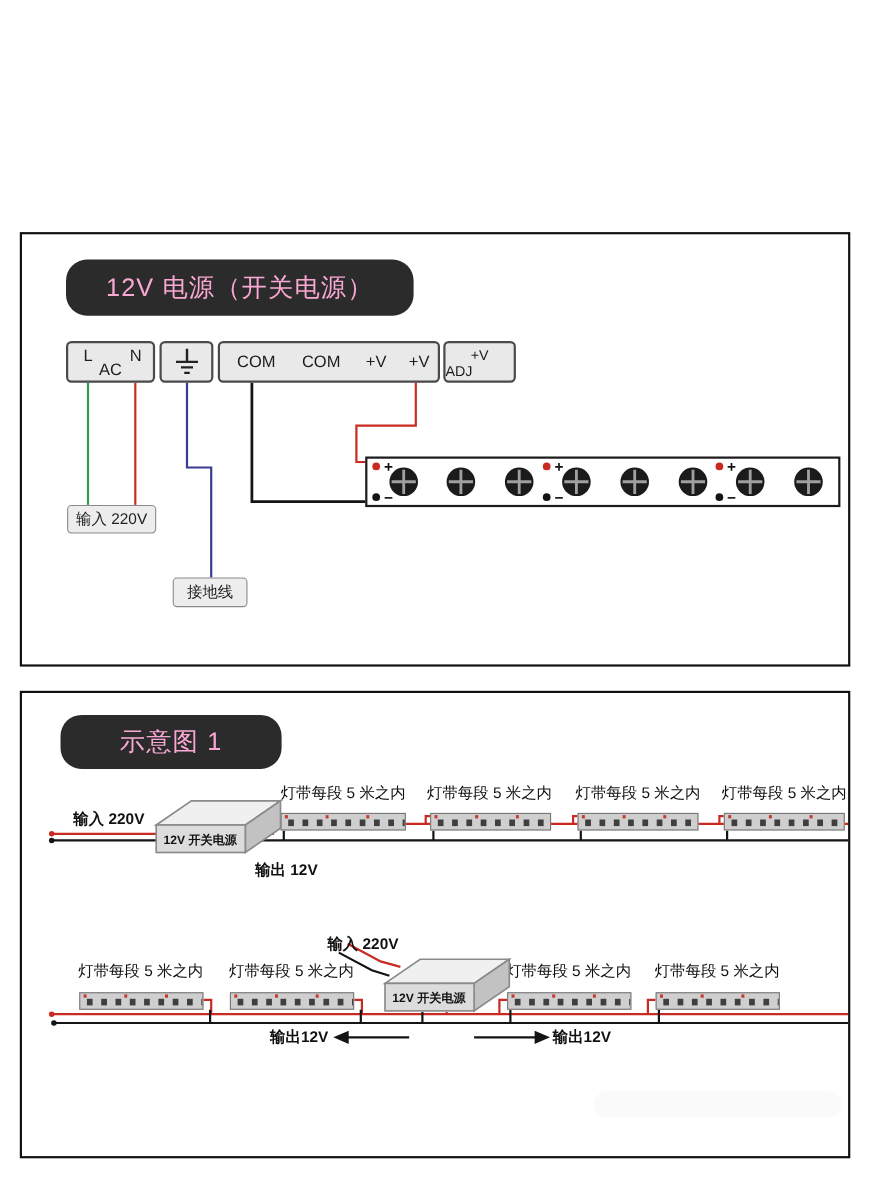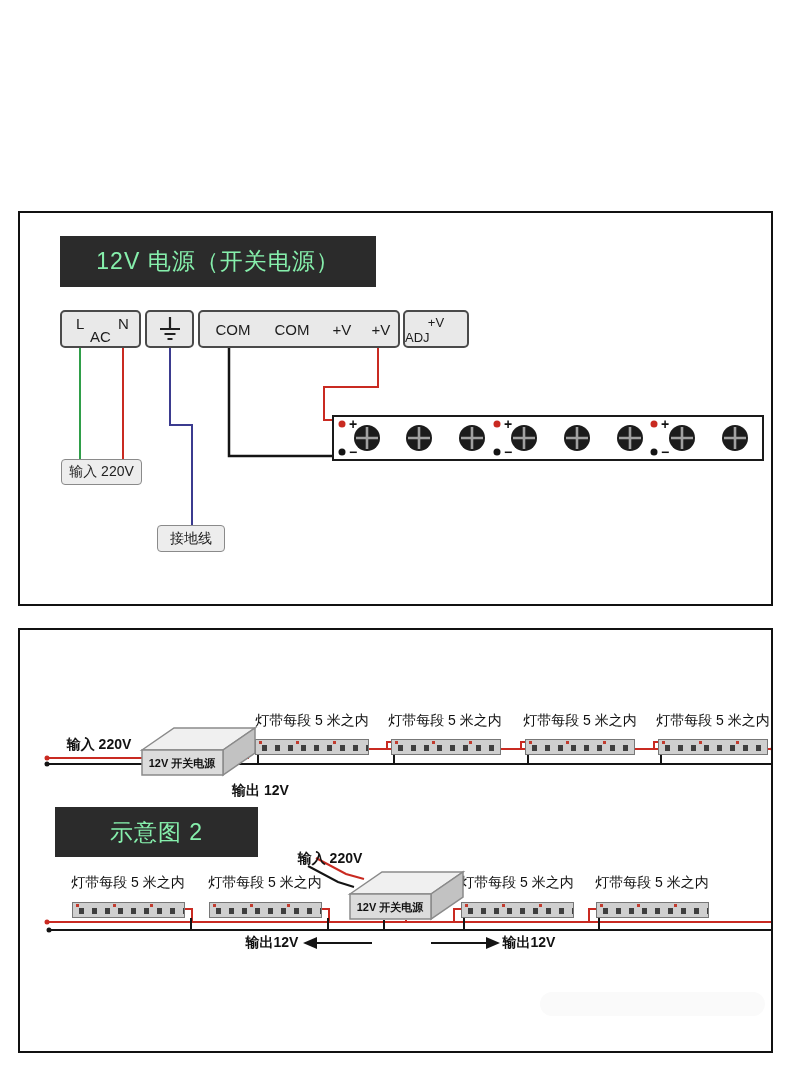--- a/index.html
+++ b/index.html
@@ -3,21 +3,21 @@
 <meta charset="utf-8">
 <style>
   html,body{margin:0;padding:0;background:#ffffff;}
   body{font-family:"Liberation Sans","DejaVu Sans",sans-serif;color:#1a1a1a;}
   .page{position:relative;width:790px;height:1070px;background:#fff;overflow:hidden;}
   .title{position:absolute;top:94px;left:0;width:100%;text-align:center;
          font-size:62px;font-weight:900;letter-spacing:2px;color:#000;}
   .panel{position:absolute;left:18px;width:755px;background:#fff;border:2px solid #111;box-sizing:border-box;}
   .panel1{top:211px;height:395px;}
   .panel2{top:628px;height:425px;}
-  .blk-label{position:absolute;background:#2b2b2b;color:#86efac;border-radius:0;
+  .blk-label{position:absolute;background:#2b2b2b;color:#f9a8d4;border-radius:19px;
              display:flex;align-items:center;justify-content:center;font-size:23px;letter-spacing:1px;}
   .tblock{position:absolute;top:97px;height:38px;background:#e9e9e9;border:2px solid #4a4a4a;
           border-radius:5px;box-sizing:border-box;font-size:15px;color:#1d1d1d;}
   .tblock span{position:absolute;}
   .smallbox{position:absolute;background:#ededed;border:1.5px solid #8a8a8a;border-radius:4px;
             display:flex;align-items:center;justify-content:center;font-size:14px;color:#222;box-sizing:border-box;}
   .screwstrip{position:absolute;left:312px;top:202px;width:432px;height:46px;background:#fff;
               border:2px solid #1a1a1a;box-sizing:border-box;}
   .note{position:absolute;left:314px;top:276px;font-size:19px;color:#1c1c1c;letter-spacing:0.5px;}
   .wires{position:absolute;left:0;top:0;pointer-events:none;}
@@ -187,20 +187,23 @@
       <g>
         <path d="M296 313 H352" stroke="#141414" stroke-width="2"></path>
         <polygon points="283,313 297,307 297,319" fill="#141414"></polygon>
       </g>
       <g>
         <path d="M411 313 H467" stroke="#141414" stroke-width="2"></path>
         <polygon points="480,313 466,307 466,319" fill="#141414"></polygon>
       </g>
     </svg>
 
+    <div class="blk-label" style="left:35px;top:20px;width:201px;height:49px;z-index:4;">
+      <span>示意图 1</span>
+    </div>
 
     <div class="btext" style="left:24px;top:106px;width:110px;text-align:center;">输入 220V</div>
 
     <svg class="psu" style="left:119px;top:86px;" width="120" height="62" viewBox="0 0 120 62">
       <polygon points="3,34 35,12 116,12 84,34" fill="#f0f0f0" stroke="#8a8a8a" stroke-width="1.5"></polygon>
       <polygon points="84,34 116,12 116,37 84,59" fill="#c2c2c2" stroke="#8a8a8a" stroke-width="1.5"></polygon>
       <rect x="3" y="34" width="81" height="25" fill="#dcdcdc" stroke="#8a8a8a" stroke-width="1.5"></rect>
       <text x="43" y="51" text-anchor="middle" font-size="11" font-weight="bold" fill="#111">12V 开关电源</text>
     </svg>
 
@@ -209,23 +212,20 @@
     <div class="striplabel" style="left:212px;top:82px;">灯带每段 5 米之内</div>
     <div class="striplabel" style="left:345px;top:82px;">灯带每段 5 米之内</div>
     <div class="striplabel" style="left:480px;top:82px;">灯带每段 5 米之内</div>
     <div class="striplabel" style="left:613px;top:82px;">灯带每段 5 米之内</div>
 
     <div class="strip" style="left:235px;top:109px;width:114px;"></div>
     <div class="strip" style="left:371px;top:109px;width:110px;"></div>
     <div class="strip" style="left:505px;top:109px;width:110px;"></div>
     <div class="strip" style="left:638px;top:109px;width:110px;"></div>
 
-    <div class="blk-label" style="left:35px;top:177px;width:203px;height:50px;z-index:4;">
-      <span>示意图 2</span>
-    </div>
 
     <div class="btext" style="left:255px;top:220px;width:110px;text-align:center;">输入 220V</div>
 
     <svg class="psu" style="left:327px;top:230px;" width="120" height="62" viewBox="0 0 120 62">
       <polygon points="3,34 35,12 116,12 84,34" fill="#f0f0f0" stroke="#8a8a8a" stroke-width="1.5"></polygon>
       <polygon points="84,34 116,12 116,37 84,59" fill="#c2c2c2" stroke="#8a8a8a" stroke-width="1.5"></polygon>
       <rect x="3" y="34" width="81" height="25" fill="#dcdcdc" stroke="#8a8a8a" stroke-width="1.5"></rect>
       <text x="43" y="51" text-anchor="middle" font-size="11" font-weight="bold" fill="#111">12V 开关电源</text>
     </svg>
 

